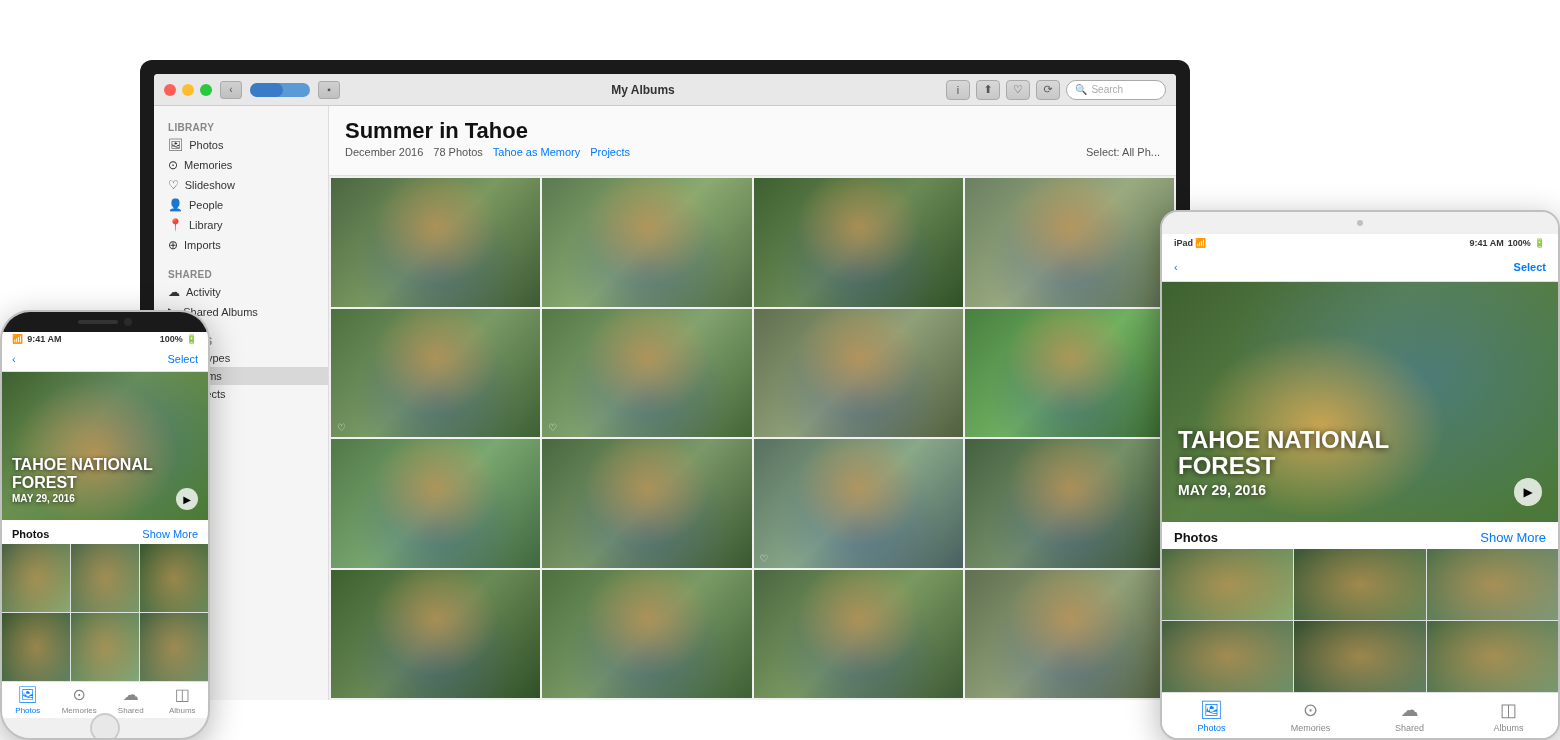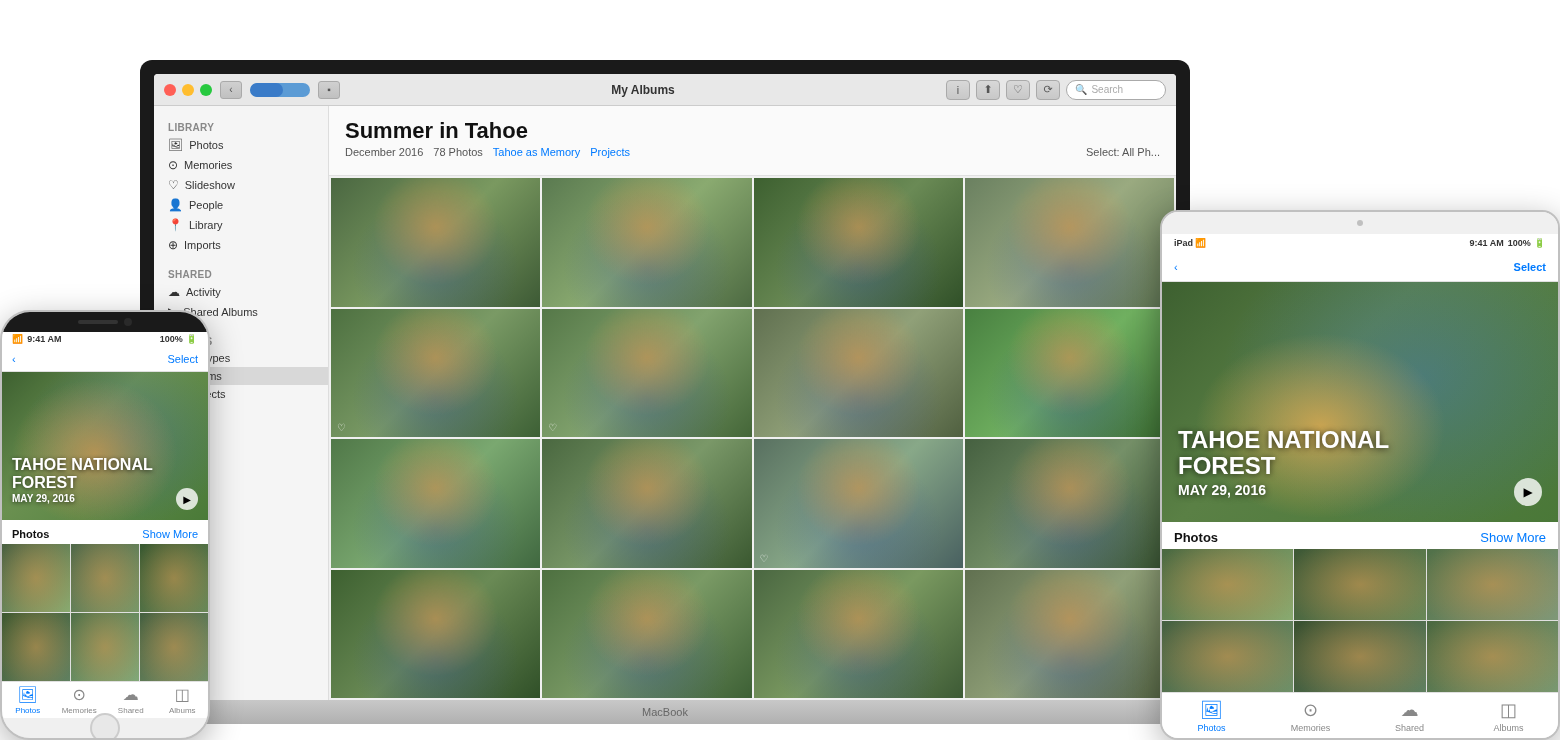--- a/index.html
+++ b/index.html
@@ -658,23 +658,20 @@
               <div class="photo-cell pc12"></div>
               <div class="photo-cell pc3"></div>
               <div class="photo-cell pc5"></div>
               <div class="photo-cell pc1"></div>
               <div class="photo-cell pc7"></div>
             </div>
           </div>
         </div>
       </div>
     </div>
-    <div class="macbook-base">
-      <span class="macbook-label">MacBook</span>
-    </div>
   </div>
 
   <div class="iphone">
     <div class="iphone-body">
       <div class="iphone-notch-area">
         <div class="iphone-speaker"></div>
         <div class="iphone-camera"></div>
       </div>
       <div class="iphone-status">
         <span>📶</span>

